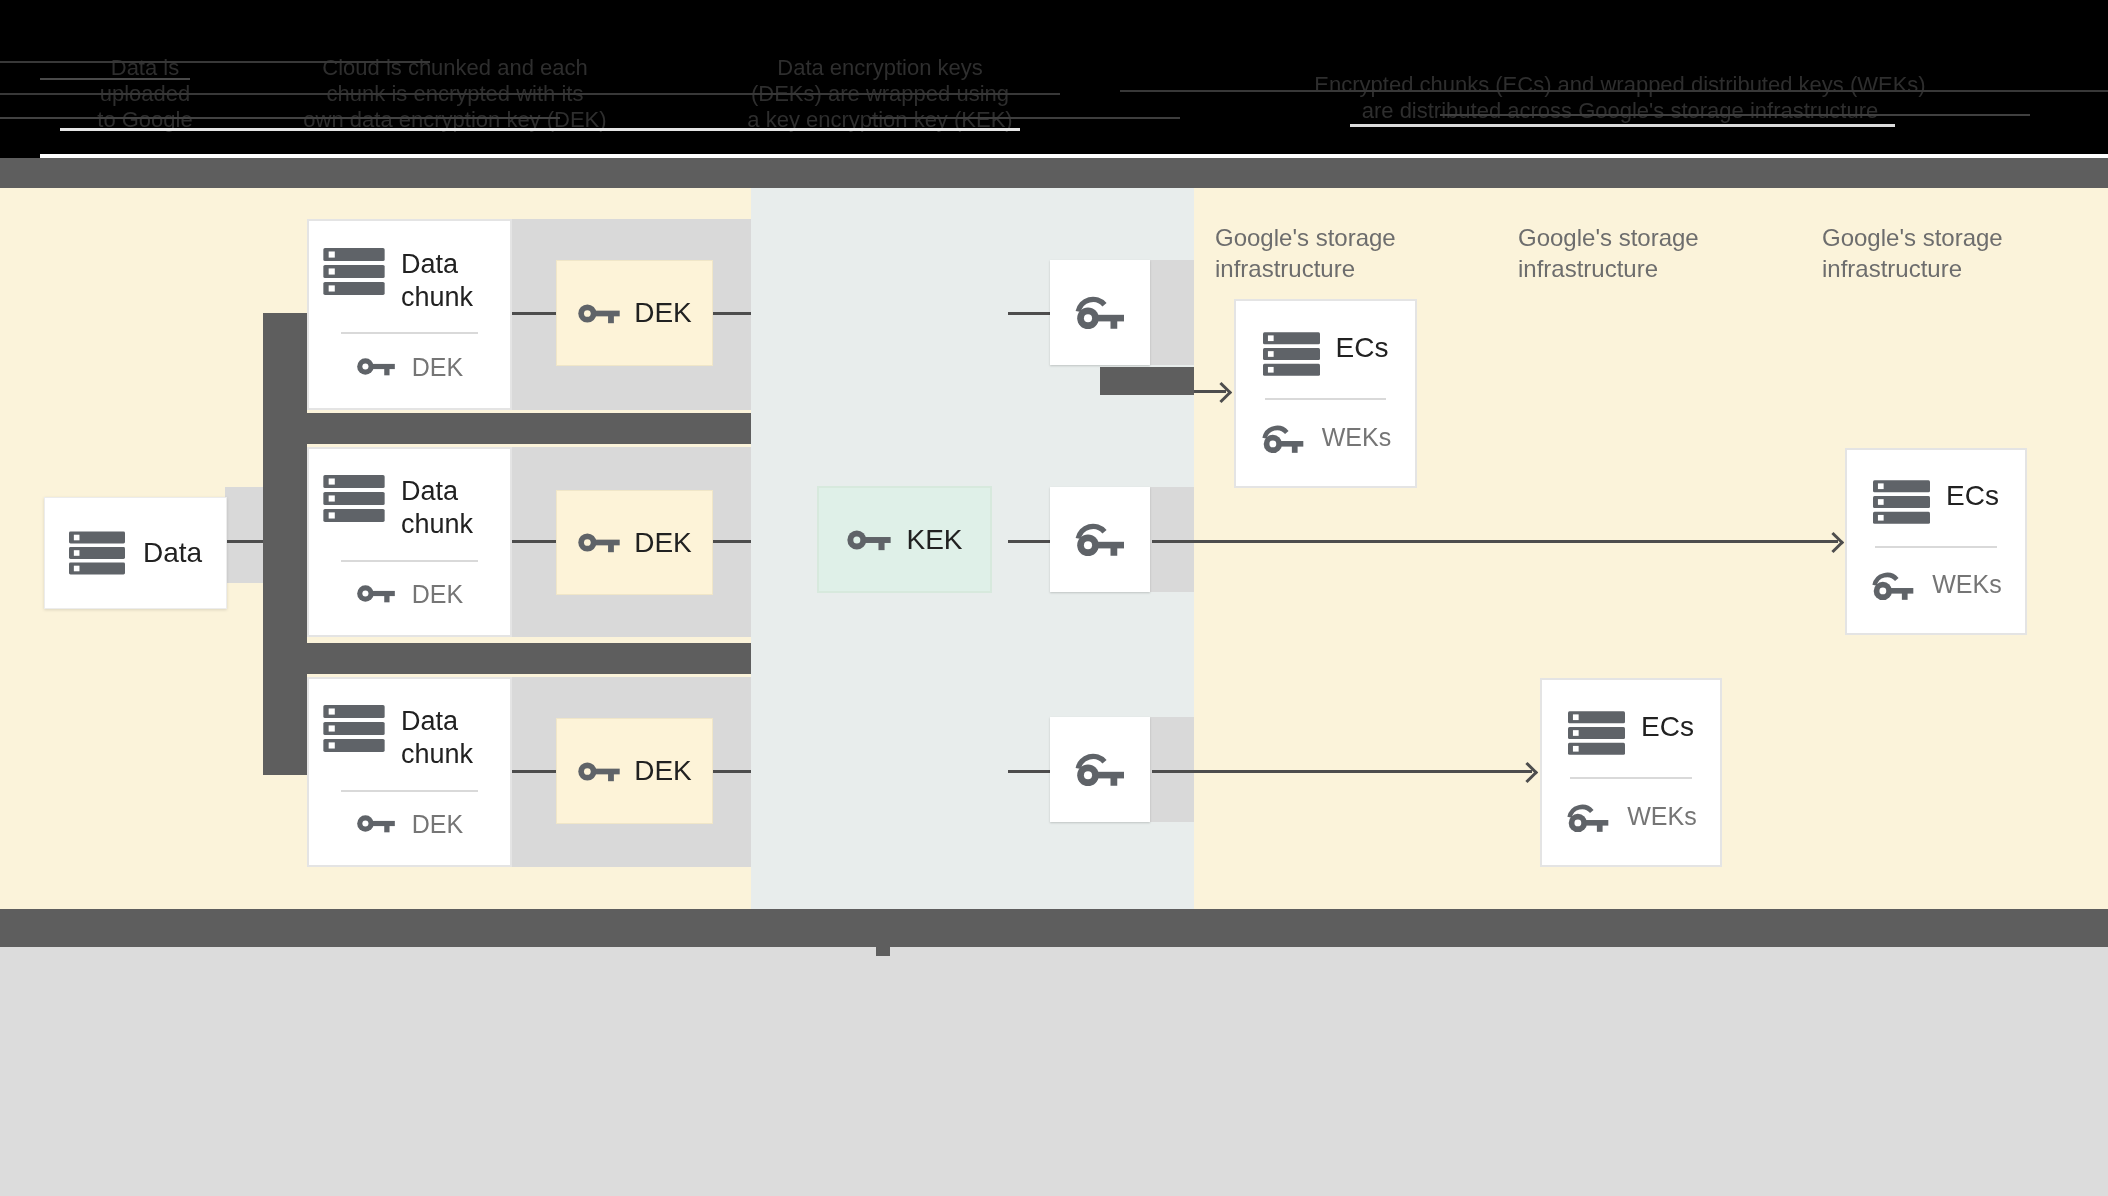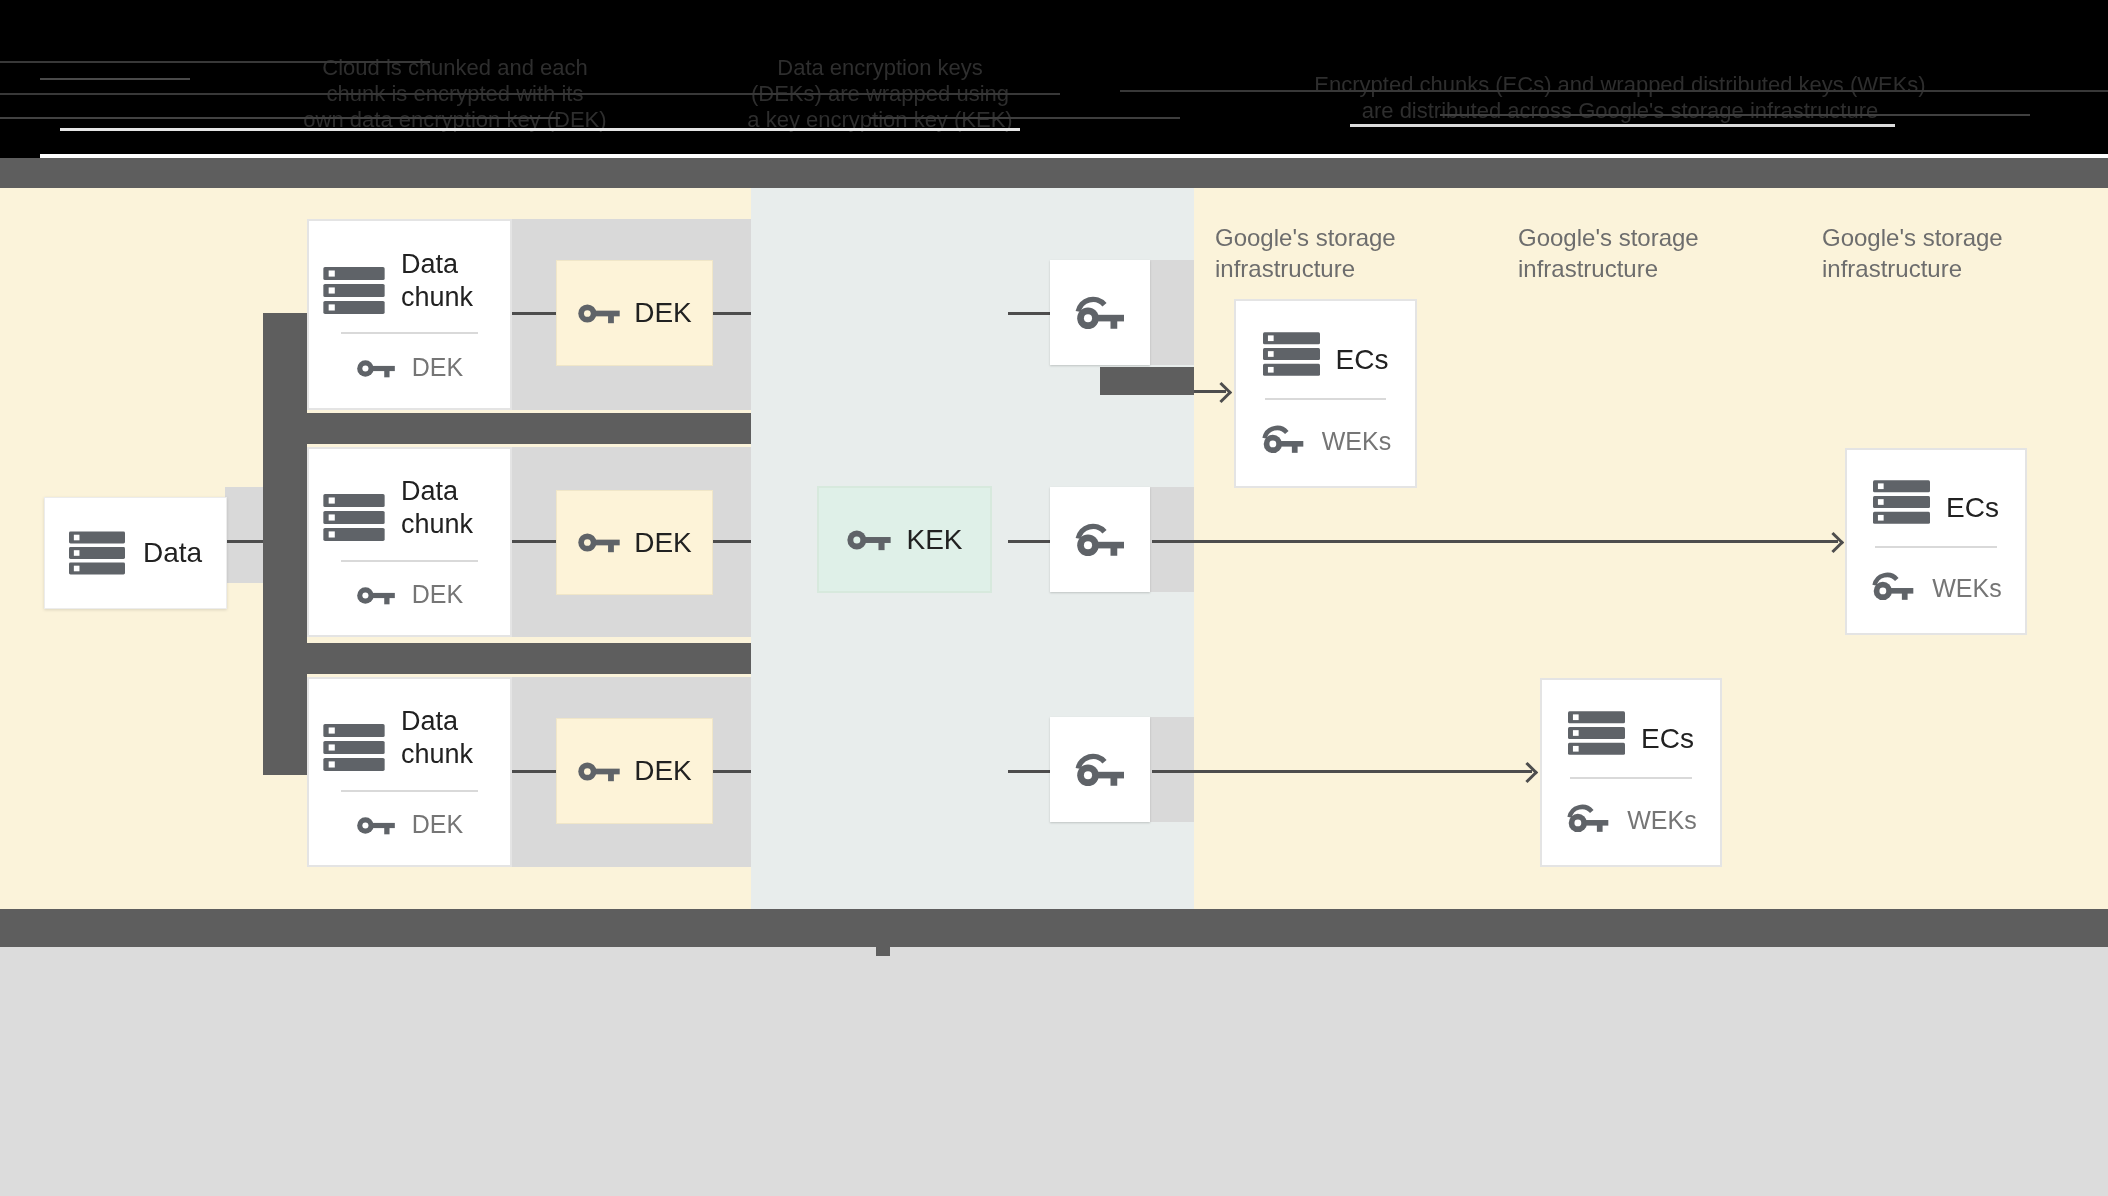--- a/index.html
+++ b/index.html
@@ -23,21 +23,21 @@
   .whitebox{position:absolute;background:#fff;}
   .chunkbox,.ecbox{border:2px solid #e4e4e4;box-sizing:border-box;display:flex;flex-direction:column;align-items:center;justify-content:space-evenly;padding:8px 0;}
   .databox{border:1px solid #ececec;box-shadow:0 1px 3px rgba(0,0,0,.13);display:flex;align-items:center;justify-content:center;gap:18px;}
   .keybox{box-shadow:0 1px 2px rgba(0,0,0,.18);display:flex;align-items:center;justify-content:center;}
   .box-dek{position:absolute;background:#fdf3d8;border:1px solid #f0e6c8;box-sizing:border-box;display:flex;align-items:center;justify-content:center;gap:13px;}
   .box-kek{position:absolute;background:#dff0e8;border:2px solid #d7e9dd;box-sizing:border-box;display:flex;align-items:center;justify-content:center;gap:14px;}
   .lbl-big{font-size:28px;color:#212121;}
   .lbl-2l{font-size:27px;line-height:33px;color:#212121;}
   .lbl-muted{font-size:25px;color:#757575;}
   .divider{width:68%;height:2px;background:#d9d9d9;}
-  .iconrow{display:flex;align-items:flex-end;justify-content:center;gap:16px;}
+  .iconrow{display:flex;align-items:flex-start;justify-content:center;gap:16px;}
   
   .grayrect{position:absolute;background:#d9d9d9;}
   .darkrect{position:absolute;background:#5e5e5e;}
   .hline{position:absolute;height:3px;background:#4d4d4d;}
   .arrow::after{content:"";position:absolute;right:-3px;top:-5px;width:12px;height:12px;
     border-top:3px solid #4d4d4d;border-right:3px solid #4d4d4d;transform:rotate(45deg);}
   .storage-lbl{position:absolute;width:280px;color:#6d6d6d;font-size:24px;line-height:31px;}
   
   .ink{fill:#5f6368;}
   .ink-stroke{stroke:#5f6368;fill:none;}
@@ -51,20 +51,25 @@
     color:#212121;font-size:26px;line-height:34px;box-sizing:border-box;padding-top:28px;}
   .cap-bold{font-weight:bold;}
   .cap-gap{height:22px;}
 </style>
 </head>
 <body>
 
 <div class="stage">
 
   <div class="abs hdr">
+    <div class="hdr-col" style="left:30px;top:55px;width:230px;">
+      <div class="hdr-line">Data is</div>
+      <div class="hdr-line">uploaded</div>
+      <div class="hdr-line">to Google</div>
+    </div>
     <div class="hdr-col" style="left:270px;top:55px;width:370px;">
       <div class="hdr-line">Cloud is chunked and each</div>
       <div class="hdr-line">chunk is encrypted with its</div>
       <div class="hdr-line">own data encryption key (DEK)</div>
     </div>
     <div class="hdr-col" style="left:700px;top:55px;width:360px;">
       <div class="hdr-line">Data encryption keys</div>
       <div class="hdr-line">(DEKs) are wrapped using</div>
       <div class="hdr-line">a key encryption key (KEK)</div>
     </div>

